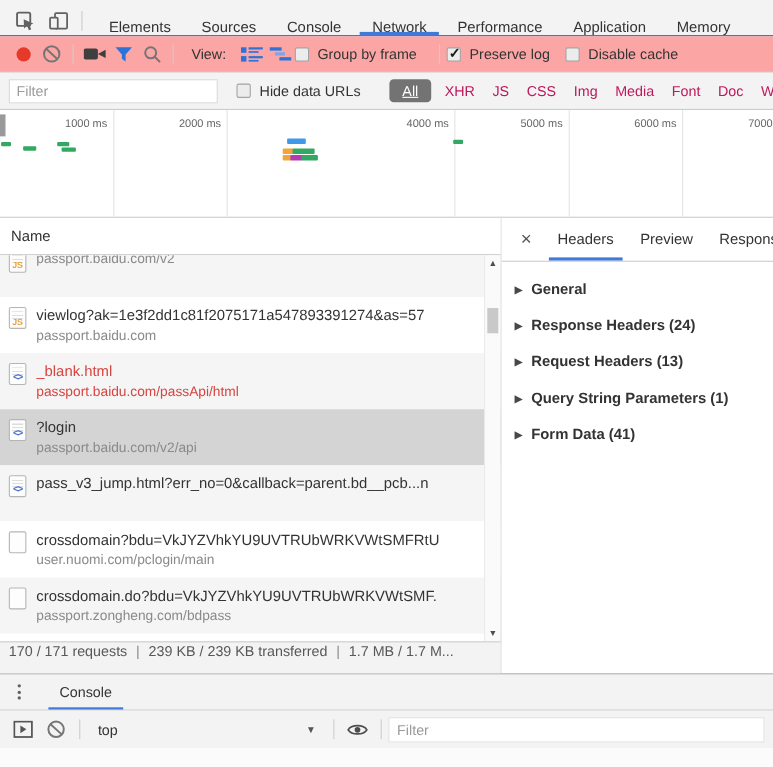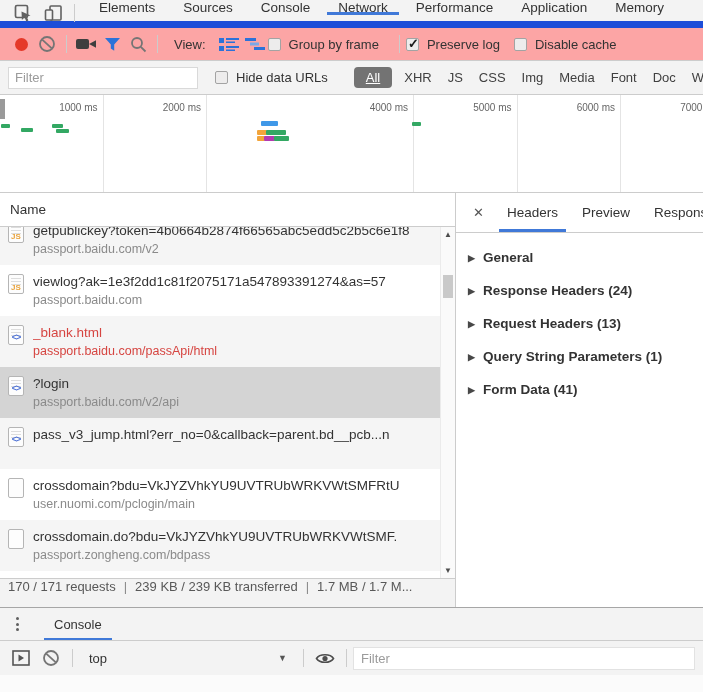--- a/index.html
+++ b/index.html
@@ -1,22 +1,22 @@
 <!DOCTYPE html>
 <html><head>
 <meta charset="utf-8">
 <style>
   * { margin:0; padding:0; box-sizing:border-box; }
   body { font-family:"Liberation Sans", sans-serif; background:#fff; }
   .devtools { width:703px; height:697px; background:#fff; position:relative; overflow:hidden;
               font-size:13px; color:#333; }
 
   
-  .tabbar { height:28px; background:#f3f3f3; border-bottom:7px solid #1d4ed8;
-            display:flex; align-items:flex-start; }
+  .tabbar { height:33px; background:#f3f3f3; border-bottom:1px solid #1d4ed8;
+            display:flex; align-items:flex-end; }
   .tb-icons { display:flex; align-items:center; padding-left:8px; }
   .icon-btn { width:30px; height:26px; display:flex; align-items:center; justify-content:center; }
   .vdiv { width:1px; height:18px; background:#ccc; margin:0 6px; align-self:center; }
   .tabs { display:flex; overflow:hidden; flex:1; margin-left:4px; }
   .tab { padding:0 14px; display:flex; align-items:center; position:relative; white-space:nowrap;
          font-size:13.5px; color:#333; }
   .tab.selected::after { content:""; position:absolute; left:3px; right:3px; bottom:0; height:3px;
                          background:#4079d8; }
 
   
@@ -31,21 +31,21 @@
   .chk.checked::after { content:"\2713"; position:absolute; top:-3px; left:1px; font-size:13px;
                         font-weight:bold; color:#1a1a1a; }
 
   
   .filterbar { height:34px; background:#f3f3f3; border-bottom:1px solid #ccc;
                display:flex; align-items:center; padding:0 8px; overflow:hidden; }
   .filter-input { width:202px; height:22px; border:1px solid #d9d9d9; background:#fff;
                   font:inherit; color:#333; padding:0 6px; margin-right:17px; }
   .filter-input::placeholder { color:#9b9b9b; }
   .types { display:flex; align-items:center; margin-left:12px; }
-  .type { padding:3px 4px; margin-right:8px; border-radius:4px; color:#404040; white-space:nowrap; }
+  .type { padding:3px 4px; margin-right:8px; border-radius:4px; color:#be185d; white-space:nowrap; }
   .type.selected { background:#737373; color:#fff; padding:3px 12px;text-decoration:underline; }
 
   
   .overview { height:98px; position:relative; background:#fff; border-bottom:1px solid #ccc;
               overflow:hidden; }
   .tl-cell { position:absolute; top:0; bottom:0; width:103.5px; border-right:1px solid #e4e4e4; }
   .tl-label { position:absolute; right:5px; top:7px; font-size:10px; color:#666;
               white-space:nowrap; }
   .tl-marker { position:absolute; left:0; top:4px; width:5px; height:20px; background:#9a9a9a; }
   .tl-bar { position:absolute; border-radius:1px; }
@@ -276,21 +276,20 @@
       <div class="name-header">
         <span>Name</span>
       </div>
       <div class="rows-viewport">
         <div class="rows" id="rows">
             <div class="req-row striped">
               <div class="ficon js">
                 <span class="glyph">JS</span>
               </div>
               <div class="txt">
-                <div class="l1">getpublickey?token=4b0664b2874f66565abc5edd5c2b5c6e1f8</div>
                 <div class="l2">passport.baidu.com/v2</div>
               </div>
             </div>
             <div class="req-row">
               <div class="ficon js">
                 <span class="glyph">JS</span>
               </div>
               <div class="txt">
                 <div class="l1">viewlog?ak=1e3f2dd1c81f2075171a547893391274&amp;as=57</div>
                 <div class="l2">passport.baidu.com</div>

